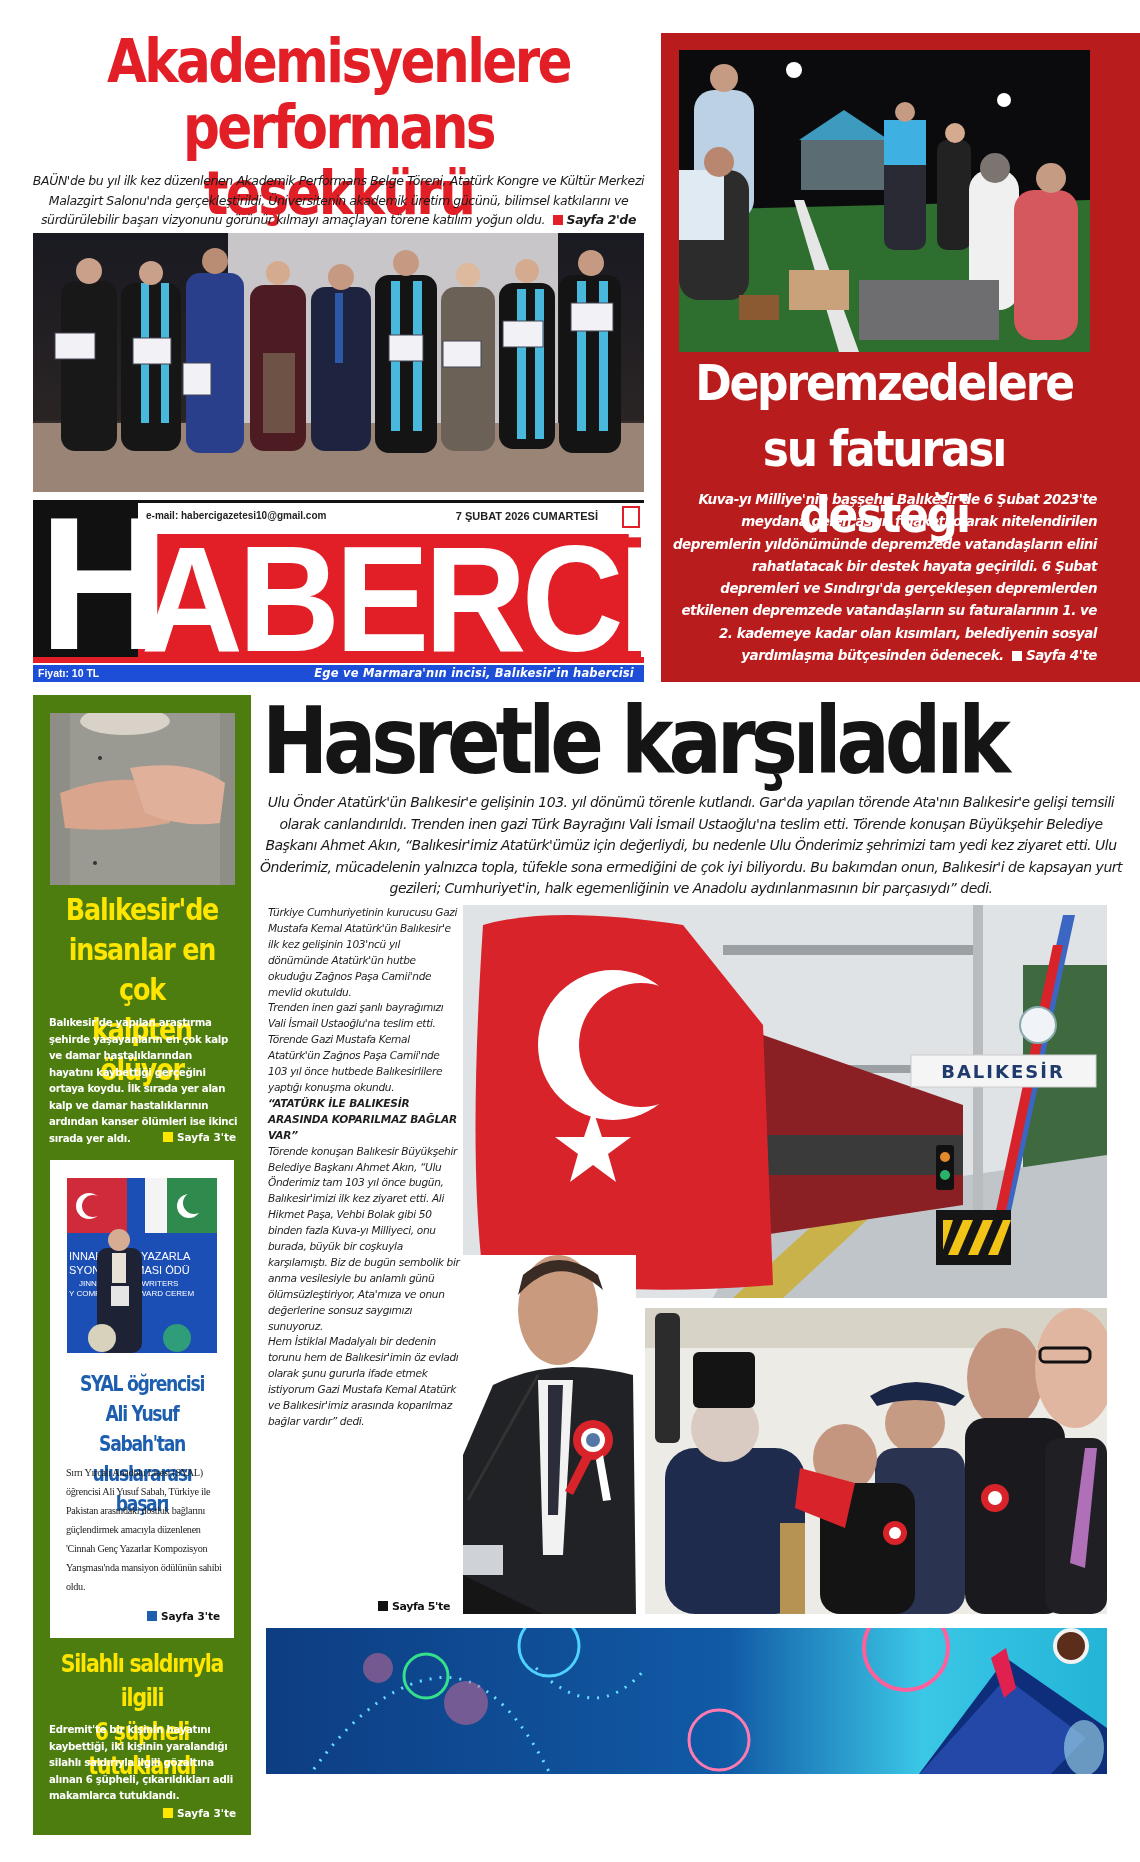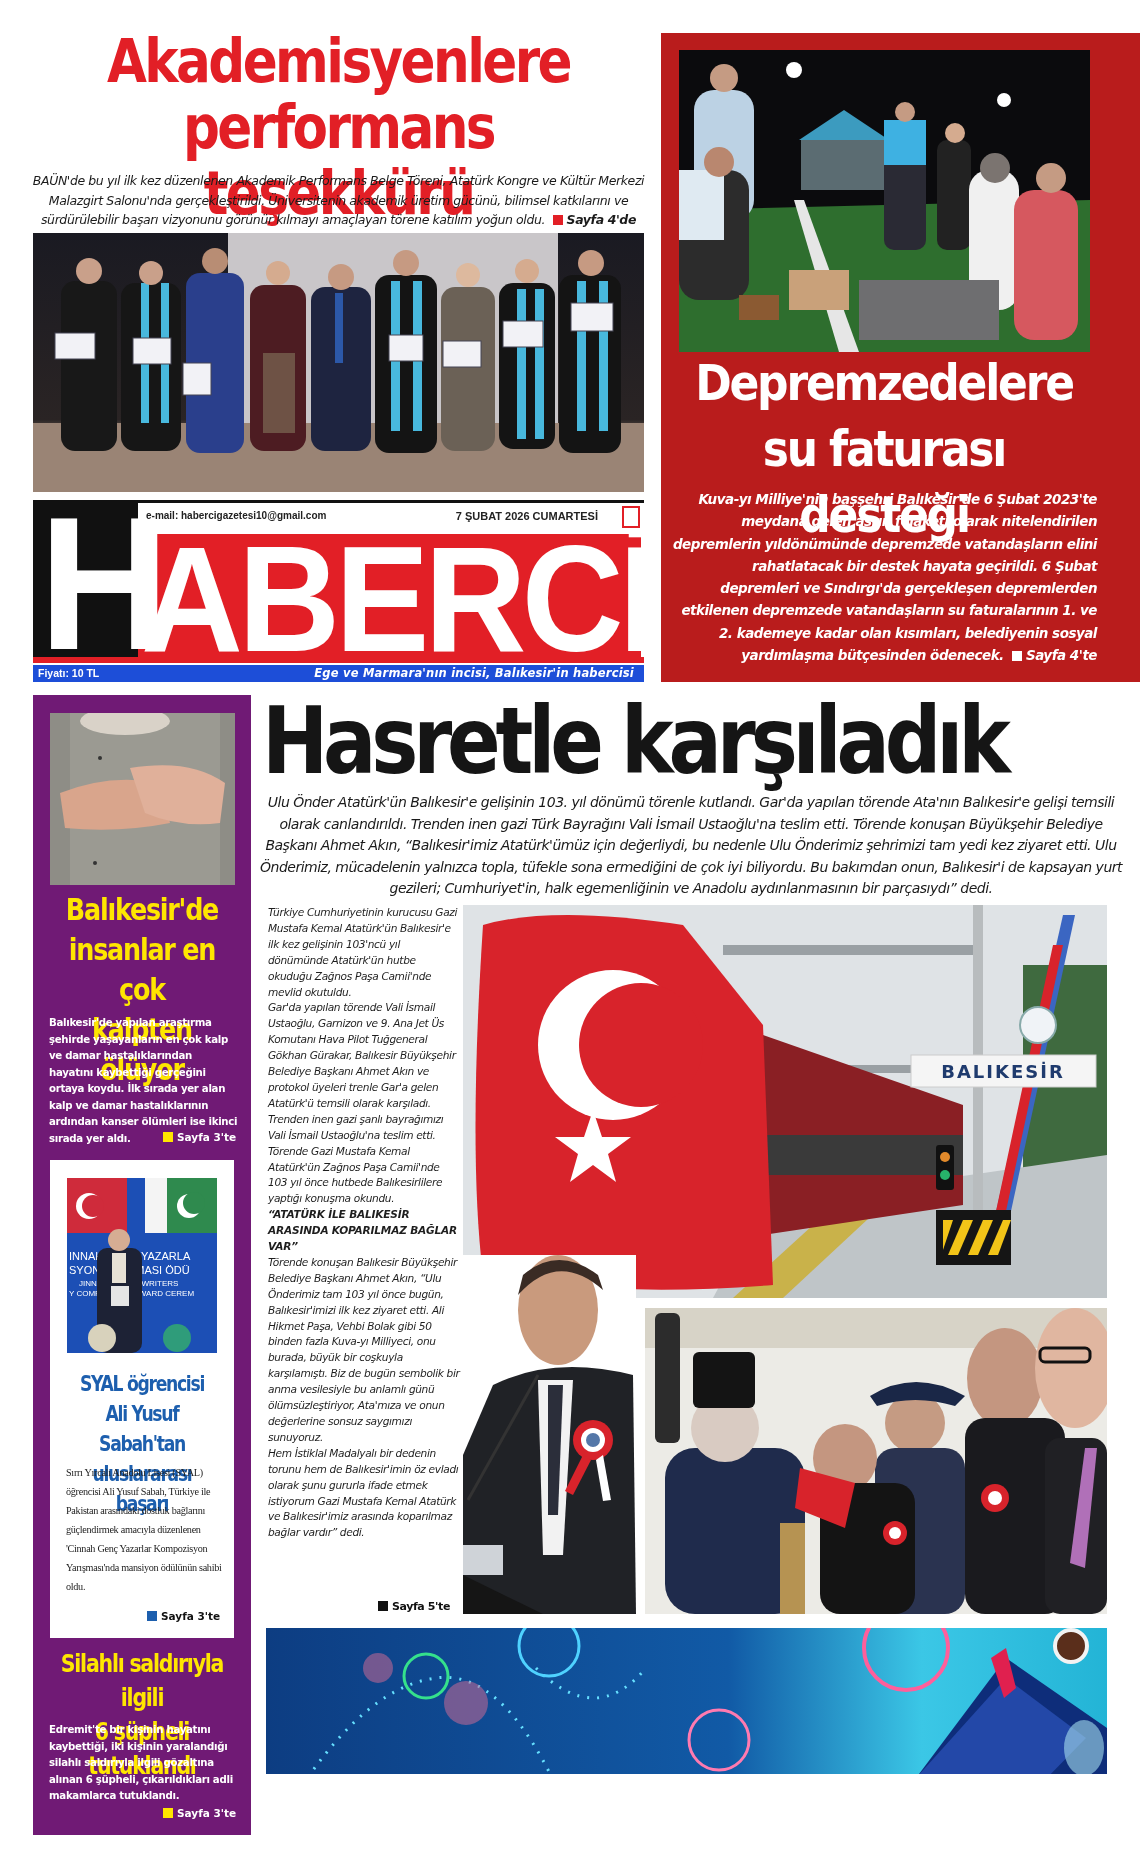--- a/index.html
+++ b/index.html
@@ -71,21 +71,21 @@
   .body-col {
     left: 268px; top: 905px; width: 192px; font-family: "DejaVu Sans", sans-serif; font-size: 10.6px; line-height: 15.9px; color: #1e1e1e;
     letter-spacing: -0.35px;
     font-style: italic;
   }
   .body-col p { margin: 0; }
   .body-col .sub { font-weight: bold; letter-spacing: -0.2px; }
   .body-sayfa { left: 378px; top: 1600px; font-family: "DejaVu Sans", sans-serif; font-weight: bold; font-size: 11px; color: #111; letter-spacing: -0.4px; }
 
   
-  .leftcol { left: 33px; top: 695px; width: 218px; height: 1140px; background: #701a75; }
+  .leftcol { left: 33px; top: 695px; width: 218px; height: 1140px; background: #4d7c0f; }
   .lc-yellow-title {
     position: absolute; left: 0; width: 218px; text-align: center; font-family: "DejaVu Sans", sans-serif; font-weight: bold; color: #ffe600;
     letter-spacing: -1.5px; transform: scaleX(0.82); transform-origin: center top;
   }
   .lc-text { position: absolute; left: 16px; width: 190px; font-family: "DejaVu Sans", sans-serif; font-weight: bold; color: #fff; font-size: 10.2px; line-height: 16.5px; letter-spacing: -0.3px; }
   .lc-sayfa { position: absolute; font-family: "DejaVu Sans", sans-serif; font-weight: bold; font-size: 10.5px; color: #fff; }
   .lc-white { position: absolute; left: 17px; top: 465px; width: 184px; height: 478px; background: #fff; }
   .lc-blue-title {
     position: absolute; left: 0; top: 209px; width: 184px; text-align: center; font-family: "DejaVu Sans", sans-serif; font-weight: bold;
     color: #1d5fae; font-size: 21px; line-height: 30px; letter-spacing: -1.6px; transform: scaleX(0.82); transform-origin: center top;
@@ -101,21 +101,21 @@
 </style>
 </head>
 <body>
 
 <div class="abs hl-red">
   <div>Akademisyenlere</div>
   <div>performans teşekkürü</div>
 </div>
 <div class="abs deck-top">
   <span>BAÜN'de bu yıl ilk kez düzenlenen Akademik Performans Belge Töreni, Atatürk Kongre ve Kültür Merkezi Malazgirt Salonu'nda gerçekleştirildi. Üniversitenin akademik üretim gücünü, bilimsel katkılarını ve sürdürülebilir başarı vizyonunu görünür kılmayı amaçlayan törene katılım yoğun oldu.</span>
-  <span class="sq" style="background:#e21f26"></span><span class="sayfa">Sayfa 4'de</span>
+  <span class="sq" style="background:#e21f26"></span><span class="sayfa">Sayfa 2'de</span>
 </div>
 
 <div class="abs photo" style="left:33px; top:233px; width:611px; height:259px;">
   <svg viewBox="0 0 611 259" preserveAspectRatio="none">
     <defs>
       <linearGradient id="stageBg" x1="0" y1="0" x2="0" y2="1">
         <stop offset="0" stop-color="#1a1a22"></stop>
           <stop offset="0.72" stop-color="#2a2424"></stop>
           <stop offset="0.8" stop-color="#8a7466"></stop>
           <stop offset="1" stop-color="#b59f8e"></stop>
@@ -286,21 +286,20 @@
   <div class="lc-sayfa" style="left:130px; top:1112px;">
     <span class="sq" style="background:#ffe600; margin-left:0"></span><span>Sayfa 3'te</span>
   </div>
 </div>
 
 <div class="abs main-hl">Hasretle karşıladık</div>
 <div class="abs main-deck">Ulu Önder Atatürk'ün Balıkesir'e gelişinin 103. yıl dönümü törenle kutlandı. Gar'da yapılan törende Ata'nın Balıkesir'e gelişi temsili olarak canlandırıldı. Trenden inen gazi Türk Bayrağını Vali İsmail Ustaoğlu'na teslim etti. Törende konuşan Büyükşehir Belediye Başkanı Ahmet Akın, “Balıkesir'imiz Atatürk'ümüz için değerliydi, bu nedenle Ulu Önderimiz şehrimizi tam yedi kez ziyaret etti. Ulu Önderimiz, mücadelenin yalnızca topla, tüfekle sona ermediğini de çok iyi biliyordu. Bu bakımdan onun, Balıkesir'i de kapsayan yurt gezileri; Cumhuriyet'in, halk egemenliğinin ve Anadolu aydınlanmasının bir parçasıydı” dedi.</div>
 
 <div class="abs body-col">
   <p>Türkiye Cumhuriyetinin kurucusu Gazi Mustafa Kemal Atatürk'ün Balıkesir'e ilk kez gelişinin 103'ncü yıl dönümünde Atatürk'ün hutbe okuduğu Zağnos Paşa Camii'nde mevlid okutuldu.</p>
-  <p>Gar'da yapılan törende Vali İsmail Ustaoğlu, Garnizon ve 9. Ana Jet Üs Komutanı Hava Pilot Tuğgeneral Gökhan Gürakar, Balıkesir Büyükşehir Belediye Başkanı Ahmet Akın ve protokol üyeleri trenle Gar'a gelen Atatürk'ü temsili olarak karşıladı.</p>
   <p>Trenden inen gazi şanlı bayrağımızı Vali İsmail Ustaoğlu'na teslim etti. Törende Gazi Mustafa Kemal Atatürk'ün Zağnos Paşa Camii'nde 103 yıl önce hutbede Balıkesirlilere yaptığı konuşma okundu.</p>
   <p class="sub">“ATATÜRK İLE BALIKESİR ARASINDA KOPARILMAZ BAĞLAR VAR”</p>
   <p>Törende konuşan Balıkesir Büyükşehir Belediye Başkanı Ahmet Akın, “Ulu Önderimiz tam 103 yıl önce bugün, Balıkesir'imizi ilk kez ziyaret etti. Ali Hikmet Paşa, Vehbi Bolak gibi 50 binden fazla Kuva-yı Milliyeci, onu burada, büyük bir coşkuyla karşılamıştı. Biz de bugün sembolik bir anma vesilesiyle bu anlamlı günü ölümsüzleştiriyor, Ata'mıza ve onun değerlerine sonsuz saygımızı sunuyoruz.</p>
   <p>Hem İstiklal Madalyalı bir dedenin torunu hem de Balıkesir'imin öz evladı olarak şunu gururla ifade etmek istiyorum Gazi Mustafa Kemal Atatürk ve Balıkesir'imiz arasında koparılmaz bağlar vardır” dedi.</p>
 </div>
 <div class="abs body-sayfa">
   <span class="sq" style="background:#111; margin-left:0"></span><span>Sayfa 5'te</span>
 </div>
 
 <div class="abs photo" style="left:463px; top:905px; width:644px; height:393px;">

